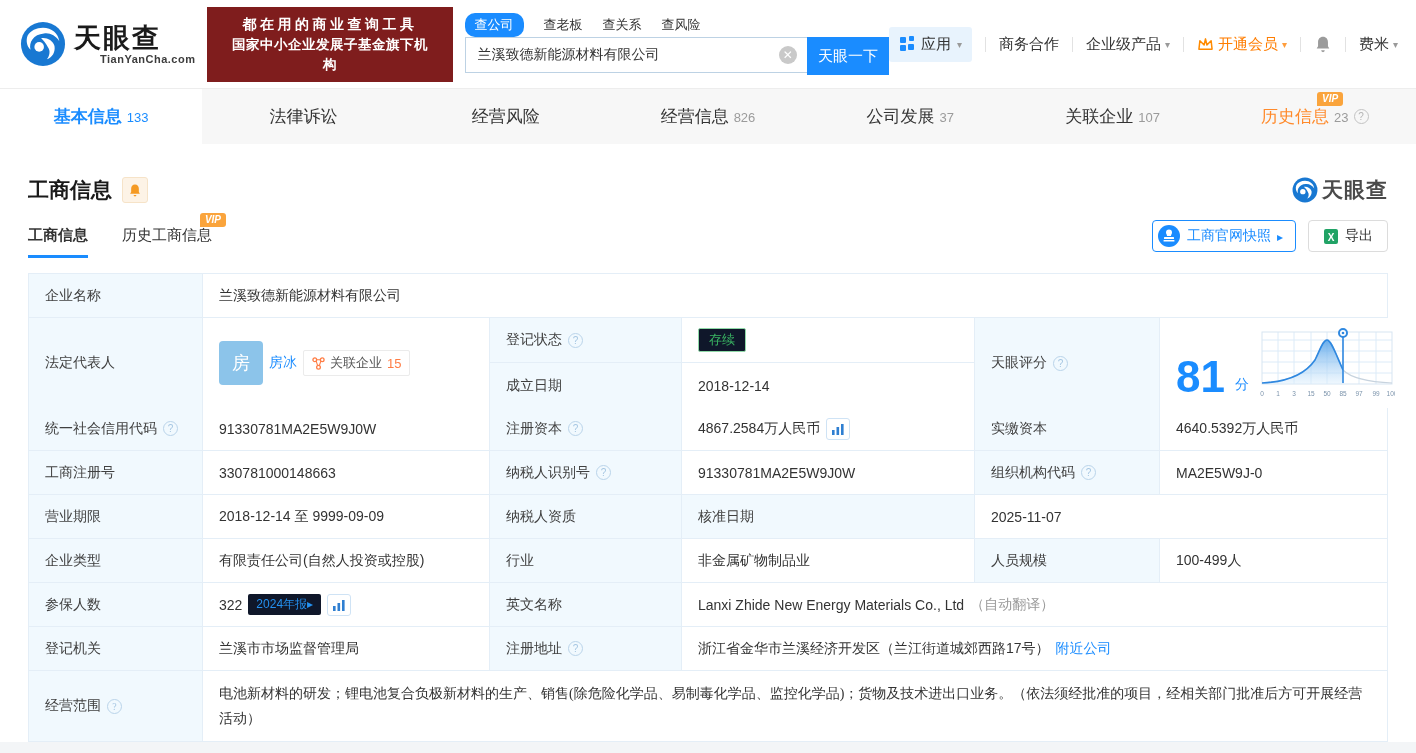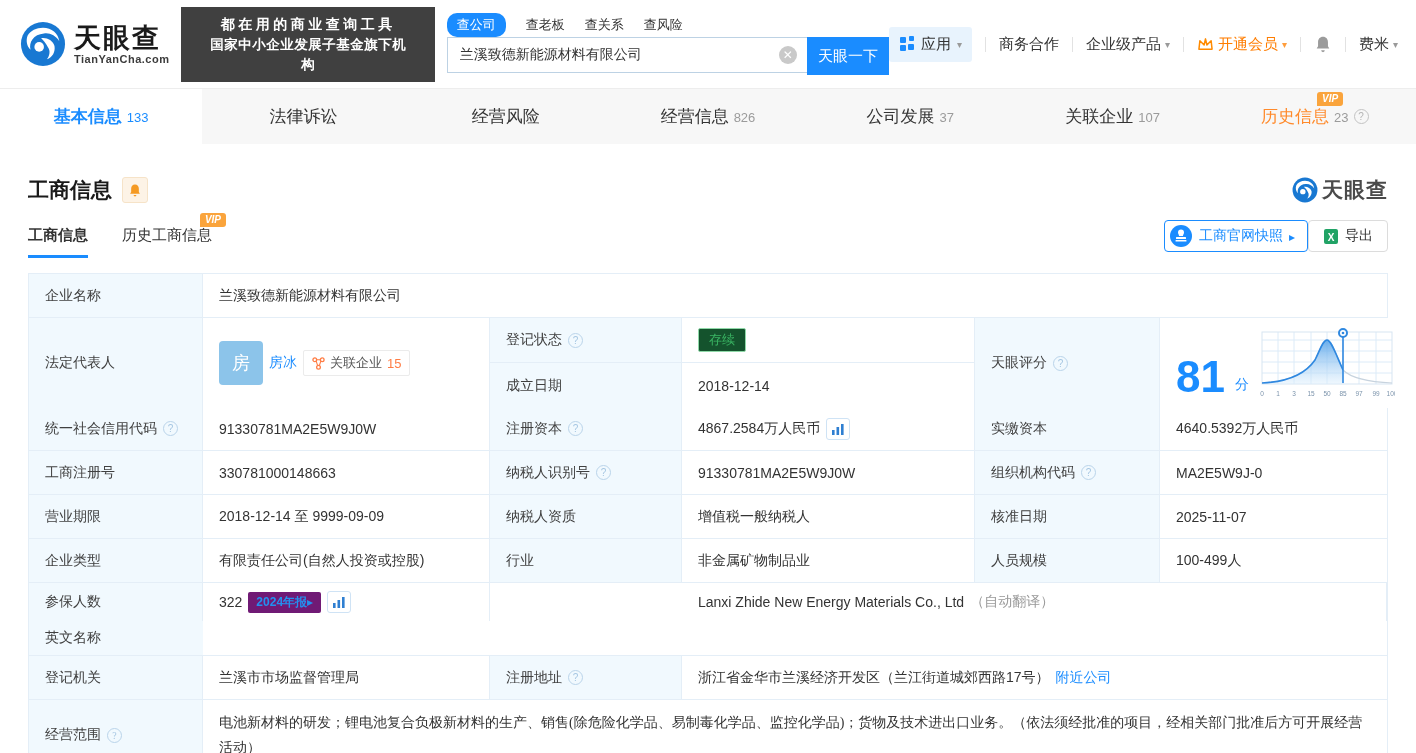--- a/index.html
+++ b/index.html
@@ -4,22 +4,22 @@
 <style>
   * { margin:0; padding:0; box-sizing:border-box; }
   body { font-family:"Liberation Sans","DejaVu Sans",sans-serif; background:#f3f5f7; width:1416px; height:753px; overflow:hidden; }
   .page { width:1416px; height:753px; background:#fff; display:flex; flex-direction:column; }
 
   
   .topbar { height:88px; display:flex; align-items:center; padding:0 18px 0 20px; background:#fff; flex-shrink:0; }
   .logo-block { display:flex; align-items:center; cursor:pointer; }
   .logo-text { margin-left:8px; }
   .logo-cn { font-size:27px; font-weight:bold; color:#1a1a1a; letter-spacing:2px; line-height:30px; }
-  .logo-en { font-size:11px; font-weight:bold; color:#3c3c3c; letter-spacing:0.5px; }
-  .promo { background:#404040; color:#fff; padding:7px 24px; margin-left:12px; text-align:center; }
+  .logo-en { font-size:11px; font-weight:bold; color:#3c3c3c; letter-spacing:0.5px;margin-left:26px; }
+  .promo { background:#7f1d1d; color:#fff; padding:7px 24px; margin-left:12px; text-align:center; }
   .promo-line1 { font-size:14px; font-weight:bold; letter-spacing:3.5px; line-height:21px; }
   .promo-line2 { font-size:13.5px; font-weight:bold; letter-spacing:0.5px; line-height:20px; }
 
   .search-block { margin-left:12px; width:452px; }
   .search-tabs { display:flex; align-items:flex-end; gap:20px; margin-bottom:0; }
   .search-tab { font-size:13px; color:#333; padding:3px 0; cursor:pointer;border-radius:10px; }
   .search-tab.active { background:#1a8cff; color:#fff; padding:3px 10px; }
   .search-row { display:flex; }
   .search-input-wrap { position:relative; flex:1; }
   .search-input-wrap input { width:100%; height:36px; border:1px solid #bdd2e4; border-right:none; padding:0 34px 0 12px; font-size:14px; color:#333; outline:none; font-family:inherit; }
@@ -55,21 +55,21 @@
   .sec-head { margin-top:32px; display:flex; align-items:center; }
   .sec-title { font-size:21px; font-weight:bold; color:#1a1a1a; }
   .bell-chip { margin-left:10px; width:26px; height:26px; background:#fdf3e6; border:1px solid #f6e3c8; border-radius:3px; display:flex; align-items:center; justify-content:center; cursor:pointer; }
   .watermark { margin-left:auto; display:flex; align-items:center; gap:4px; }
   .watermark .wm-text { font-size:21px; font-weight:bold; color:#4a4a4a; letter-spacing:1px; }
 
   .subtab-row { margin-top:16px; display:flex; align-items:flex-end; }
   .subtabs { display:flex; gap:34px; }
   .subtab { font-size:15px; color:#333; padding-bottom:10px; cursor:pointer; position:relative; }
   .subtab.active { border-bottom:3px solid #1a8cff; font-weight:bold; }
-  .actions { margin-left:auto; display:flex; padding-bottom:6px; }
+  .actions { margin-left:auto; display:flex; gap:12px; padding-bottom:6px; }
   .snapshot-btn { display:flex; align-items:center; gap:6px; border:1px solid #1a8cff; border-radius:4px; background:#fff; color:#1a8cff; font-size:14px; padding:3px 12px 3px 4px; cursor:pointer; font-family:inherit; }
   .arrow-r::after { content:"▸"; font-size:12px; }
   .export-btn { display:flex; align-items:center; gap:6px; border:1px solid #dcdcdc; border-radius:4px; background:#fff; color:#333; font-size:14px; padding:3px 14px; cursor:pointer; font-family:inherit; }
 
   
   .biz-table { margin-top:15px; border:1px solid #e4eef7; }
   .t-row { display:grid; grid-template-columns:174px 287px 192px 293px 185px 1fr; border-bottom:1px solid #e4eef7; min-height:44px; }
   .t-row:last-child { border-bottom:none; }
   .cell { display:flex; align-items:center; padding:8px 16px; font-size:14px; border-right:1px solid #e4eef7; gap:6px; }
   .cell:last-child { border-right:none; }
@@ -78,26 +78,26 @@
   .row-legal { height:89px; }
   .sub-col { grid-column:3/5; display:grid; grid-template-columns:192px 1fr; grid-template-rows:1fr 1fr; border-right:1px solid #e4eef7; }
   .sub-col .cell { border-right:1px solid #e4eef7; }
   .sub-col .cell.sub-top { border-bottom:1px solid #e4eef7; }
   .sub-col .cell:nth-child(even) { border-right:none; }
   .span-rest { grid-column:2/7; }
   .span-right { grid-column:4/7; }
   .row-scope { min-height:67px;font-family:Liberation Serif, serif; }
   .row-scope .val { display:block; padding:10px 16px; line-height:25px; }
 
-  .status-badge { background:#14532d; border:1px solid #8fd9a8; color:#39b362; font-size:13px; padding:2px 10px; border-radius:2px; }
+  .status-badge { background:#0f172a; border:1px solid #8fd9a8; color:#39b362; font-size:13px; padding:2px 10px; border-radius:2px; }
   .avatar { width:44px; height:44px; background:#8cc4ea; border-radius:4px; color:#fff; font-size:18px; display:flex; align-items:center; justify-content:center; cursor:pointer; flex-shrink:0; }
   .link { color:#1a8cff; cursor:pointer; text-decoration:none; }
   .rel-badge { display:flex; align-items:center; gap:5px; border:1px solid #ebebeb; border-radius:2px; padding:3px 8px; font-size:13px; color:#555; cursor:pointer; background:#fff; }
   .rel-count { color:#ff7d45; }
-  .report-chip { background:#701a75; color:#2490ef; font-size:12px; padding:2px 8px; border-radius:2px; cursor:pointer; white-space:nowrap;font-weight:bold; }
+  .report-chip { background:#0f172a; color:#2490ef; font-size:12px; padding:2px 8px; border-radius:2px; cursor:pointer; white-space:nowrap; }
   .chart-icon-box { width:24px; height:22px; border:1px solid #cfe3f5; border-radius:3px; display:flex; align-items:center; justify-content:center; cursor:pointer; background:#fff; }
   .note { color:#999; }
   .score-cell { gap:10px; }
   .score-num { font-size:44px; font-weight:bold; color:#1a8cff; line-height:40px;margin-top:28px; }
   .score-unit { font-size:14px; color:#1a8cff; align-self:flex-end; margin-bottom:6px; }
   .bottom-gap { height:16px; background:#f3f5f7; flex-shrink:0; }
 </style>
 </head>
 <body>
 
@@ -376,21 +376,20 @@
           <span>组织机构代码</span>
           <span class="q-icon q-blue"></span>
         </div>
         <div class="cell val">MA2E5W9J-0</div>
       </div>
 
       <div class="t-row">
         <div class="cell lbl">营业期限</div>
         <div class="cell val">2018-12-14 至 9999-09-09</div>
         <div class="cell lbl">纳税人资质</div>
-        <div class="cell val">增值税一般纳税人</div>
         <div class="cell lbl">核准日期</div>
         <div class="cell val">2025-11-07</div>
       </div>
 
       <div class="t-row">
         <div class="cell lbl">企业类型</div>
         <div class="cell val">有限责任公司(自然人投资或控股)</div>
         <div class="cell lbl">行业</div>
         <div class="cell val">非金属矿物制品业</div>
         <div class="cell lbl">人员规模</div>
@@ -405,25 +404,25 @@
             <span>2024年报</span><span class="arrow-r"></span>
           </span>
           <span class="chart-icon-box">
             <svg width="14" height="12" viewBox="0 0 14 12">
               <rect x="1" y="7" width="2.6" height="5" fill="#2f7fd1"></rect>
               <rect x="5.5" y="4" width="2.6" height="8" fill="#2f7fd1"></rect>
               <rect x="10" y="1" width="2.6" height="11" fill="#2f7fd1"></rect>
             </svg>
           </span>
         </div>
+        <div class="cell lbl">英文名称</div>
         <div class="cell val span-right">
           <span>Lanxi Zhide New Energy Materials Co., Ltd</span>
           <span class="note">（自动翻译）</span>
         </div>
-        <div class="cell lbl">英文名称</div>
       </div>
 
       <div class="t-row">
         <div class="cell lbl">登记机关</div>
         <div class="cell val">兰溪市市场监督管理局</div>
         <div class="cell lbl">
           <span>注册地址</span>
           <span class="q-icon q-blue"></span>
         </div>
         <div class="cell val span-right">

